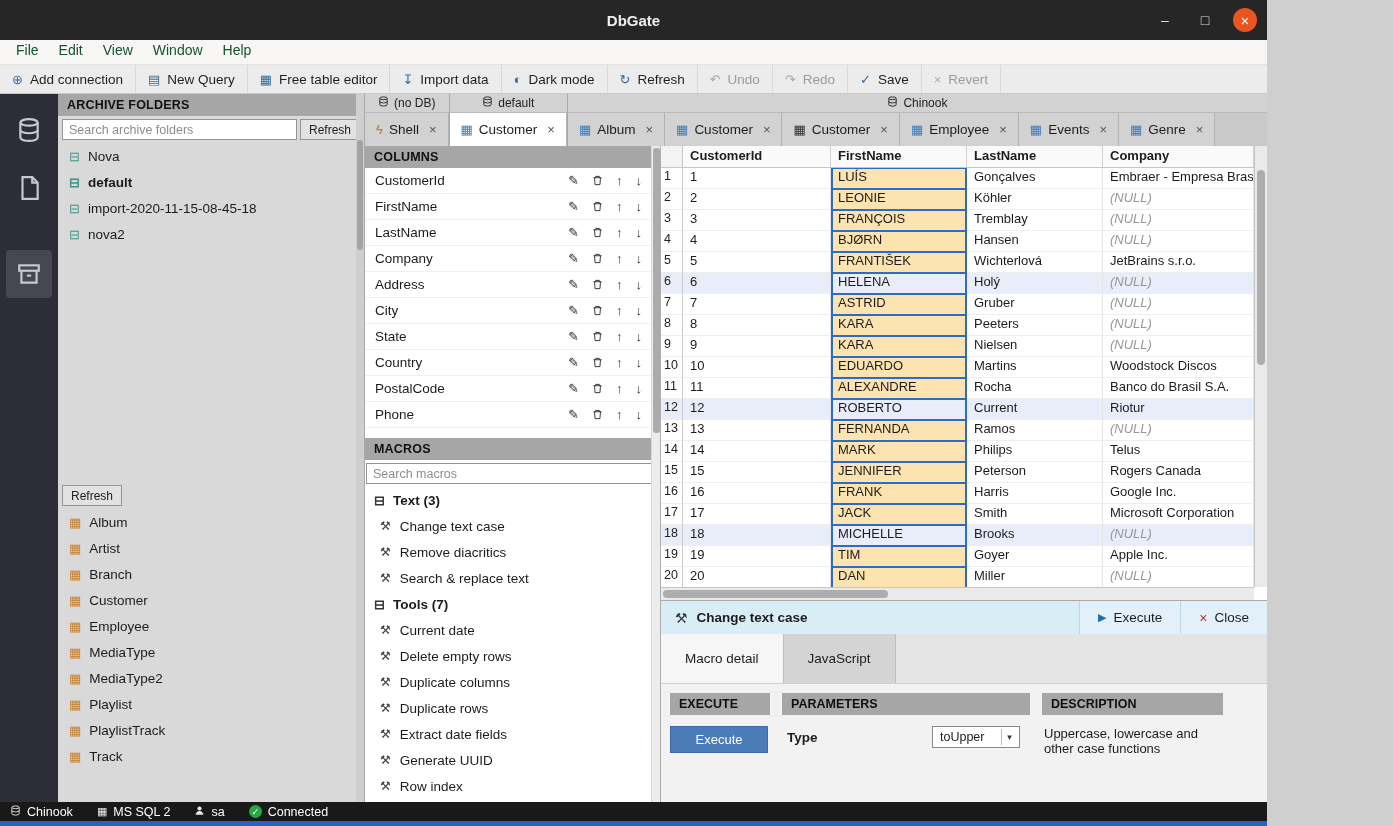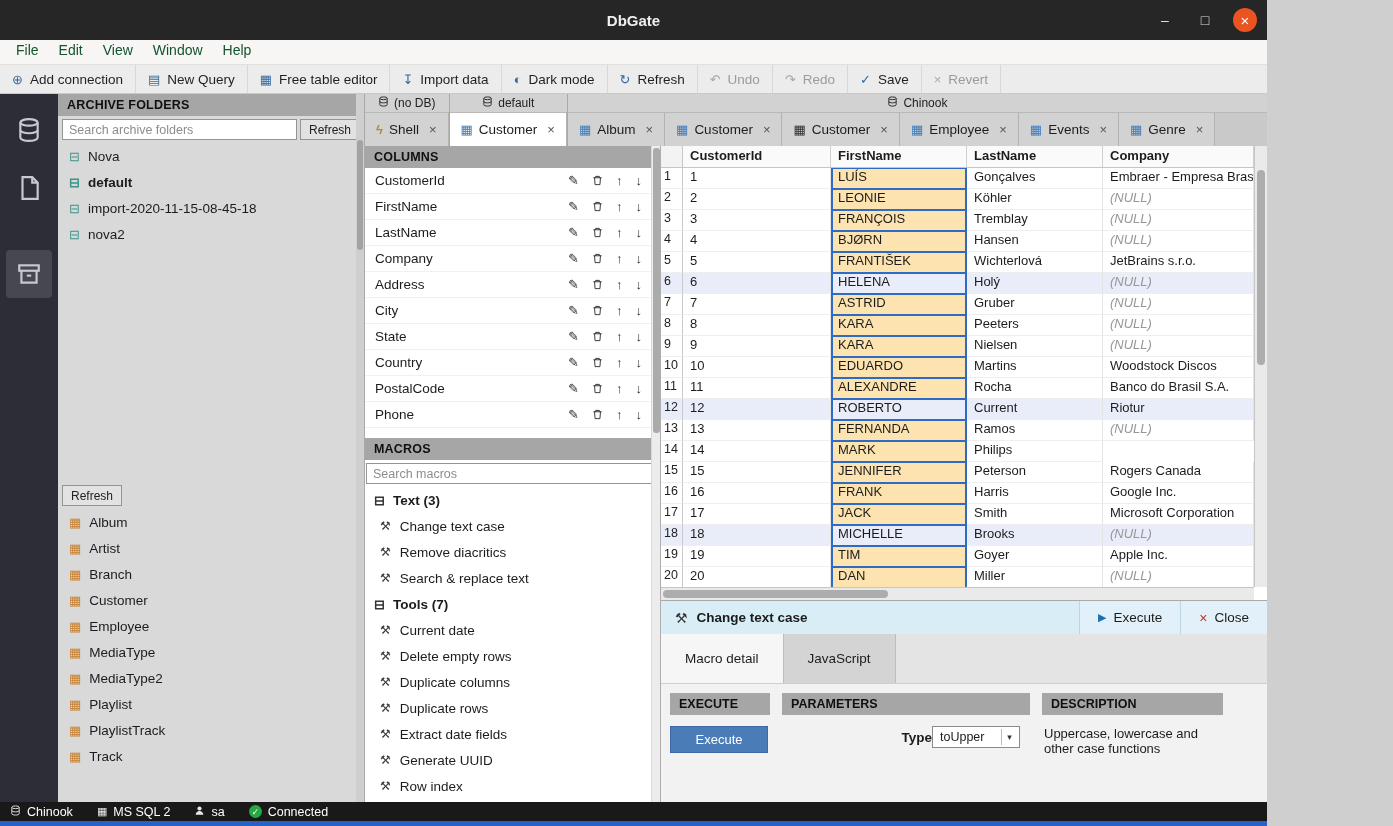--- a/index.html
+++ b/index.html
@@ -111,21 +111,21 @@
   .mp-tabs{height:50px;background:#e4e4e4;display:flex;align-items:stretch;border-bottom:1px solid #cfcfcf;flex:none}
   .mp-tab{display:flex;align-items:center;padding:0 24px;font-size:13.5px;background:#d4d4d4;border-right:1px solid #bdbdbd;color:#1d1d1d}
   .mp-tab.active{background:#f6f6f6}
   .mp-content{flex:1;background:#f2f2f2;display:flex;gap:12px;padding:9px 0 0 9px;min-height:0}
   .mp-section{display:flex;flex-direction:column;gap:11px}
   .sec-exec{width:100px;flex:none}
   .sec-params{width:248px;flex:none}
   .sec-desc{flex:1;margin-right:44px}
   .sec-header{background:#a6a6a6;font-weight:bold;font-size:12.5px;padding:4px 9px;color:#101010;flex:none}
   .exec-btn{width:98px;height:27px;background:#4a7cb8;color:#fff;border:1px solid #3c6aa6;font-size:13px;display:flex;align-items:center;justify-content:center;font-family:inherit}
-  .param-row{display:flex;align-items:center;justify-content:flex-end;padding:0 10px 0 5px}
+  .param-row{display:flex;align-items:center;justify-content:space-between;padding:0 10px 0 5px}
   .param-label{font-weight:bold;font-size:13.5px}
   .type-select{width:88px;height:22px;background:#fff;border:1px solid #8a8a8a;display:flex;align-items:center;justify-content:space-between;padding:0 2px 0 7px;font-size:12.5px}
   .dd-box{width:16px;height:16px;border-left:1px solid #bbb;display:flex;align-items:center;justify-content:center;font-size:9px;color:#333}
   .desc-text{font-size:13px;padding-left:2px;color:#1c1c1c}
 
   
   .statusbar{flex:none;display:flex;flex-direction:column}
   .sb-dark{height:19px;background:#191919;color:#fff;display:flex;align-items:center;gap:24px;padding:0 10px;font-size:12.5px}
   .sb-item{display:flex;align-items:center;gap:6px}
   .sb-glyph{font-size:11px;color:#e8e8e8}
@@ -697,20 +697,21 @@
                     <div class="g-cell w-id">13</div>
                     <div class="g-cell w-first sel">FERNANDA</div>
                     <div class="g-cell w-last">Ramos</div>
                     <div class="g-cell w-company null-val">(NULL)</div>
                   </div>
                   <div class="g-row">
                     <div class="g-cell g-gutter">14</div>
                     <div class="g-cell w-id">14</div>
                     <div class="g-cell w-first sel">MARK</div>
                     <div class="g-cell w-last">Philips</div>
+                    <div class="g-cell w-company">Telus</div>
                   </div>
                   <div class="g-row">
                     <div class="g-cell g-gutter">15</div>
                     <div class="g-cell w-id">15</div>
                     <div class="g-cell w-first sel">JENNIFER</div>
                     <div class="g-cell w-last">Peterson</div>
                     <div class="g-cell w-company">Rogers Canada</div>
                   </div>
                   <div class="g-row">
                     <div class="g-cell g-gutter">16</div>

